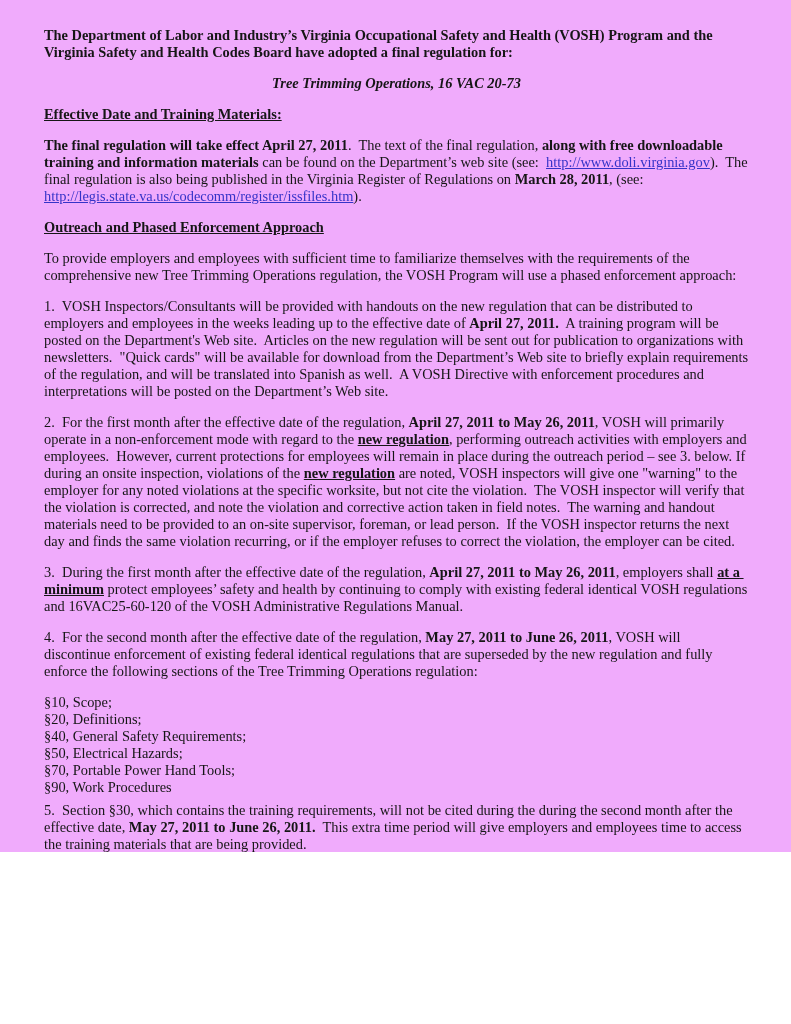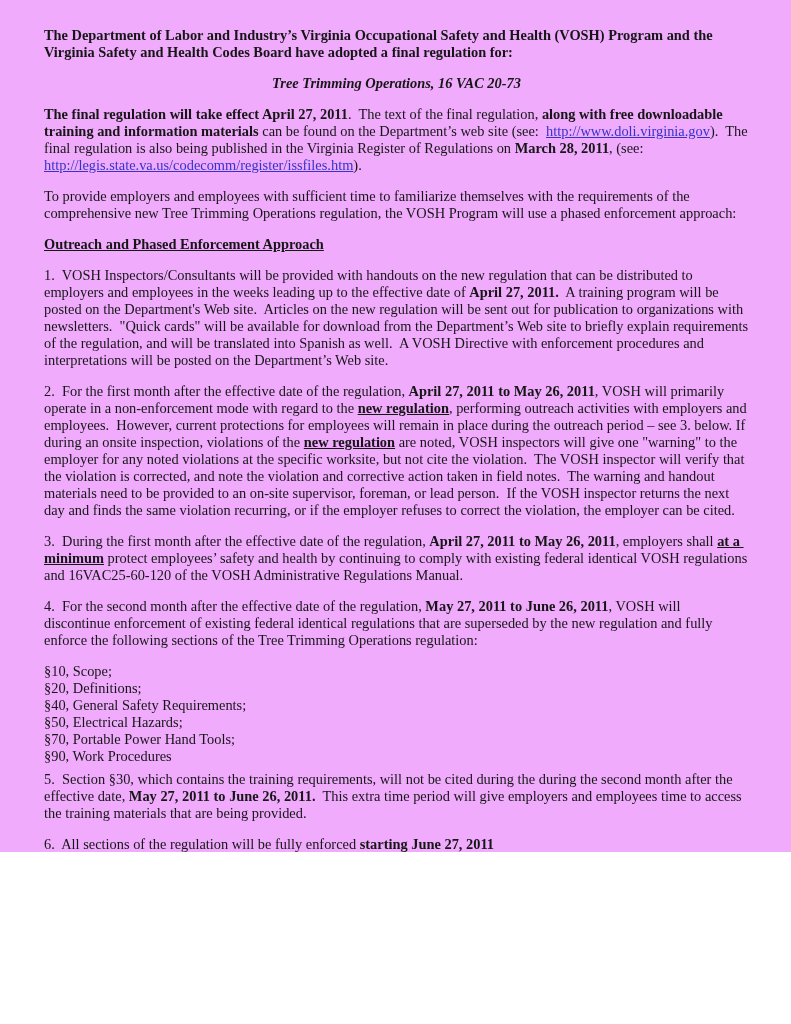--- a/index.html
+++ b/index.html
@@ -46,23 +46,24 @@
   .footer-org { position: absolute; left: 175px; top: 8px; }
   .footer-date { position: absolute; left: 455px; top: 16px; font-style: italic; }
 </style>
 </head>
 <body>
 
 <div class="page">
   <div class="doc">
       <p class="para"><span class="b">The Department of Labor and Industry’s Virginia Occupational Safety and Health (VOSH) Program and the Virginia Safety and Health Codes Board have adopted a final regulation for:</span></p>
       <p class="para title"><span class="b i">Tree Trimming Operations, 16 VAC 20-73</span></p>
+      <p class="para heading"><span class="b u">Effective Date and Training Materials:</span></p>
       <p class="para"><span class="b">The final regulation will take effect April 27, 2011</span><span>.  The text of the final regulation, </span><span class="b">along with free downloadable training and information materials</span><span> can be found on the Department’s web site (see:  </span><a class="link" href="#">http://www.doli.virginia.gov</a><span>).  The final regulation is also being published in the Virginia Register of Regulations on </span><span class="b">March 28, 2011</span><span>, (see: </span><a class="link" href="#">http://legis.state.va.us/codecomm/register/issfiles.htm</a><span>).</span></p>
+      <p class="para heading"><span class="b u">Outreach and Phased Enforcement Approach</span></p>
       <p class="para"><span>To provide employers and employees with sufficient time to familiarize themselves with the requirements of the comprehensive new Tree Trimming Operations regulation, the VOSH Program will use a phased enforcement approach:</span></p>
-      <p class="para heading"><span class="b u">Outreach and Phased Enforcement Approach</span></p>
       <p class="para"><span>1.  VOSH Inspectors/Consultants will be provided with handouts on the new regulation that can be distributed to employers and employees in the weeks leading up to the effective date of </span><span class="b">April 27, 2011.</span><span>  A training program will be posted on the Department's Web site.  Articles on the new regulation will be sent out for publication to organizations with newsletters.  "Quick cards" will be available for download from the Department’s Web site to briefly explain requirements of the regulation, and will be translated into Spanish as well.  A VOSH Directive with enforcement procedures and interpretations will be posted on the Department’s Web site.</span></p>
       <p class="para"><span>2.  For the first month after the effective date of the regulation, </span><span class="b">April 27, 2011 to May 26, 2011</span><span>, VOSH will primarily operate in a non-enforcement mode with regard to the </span><span class="b u">new regulation</span><span>, performing outreach activities with employers and employees.  However, current protections for employees will remain in place during the outreach period – see 3. below. If during an onsite inspection, violations of the </span><span class="b u">new regulation</span><span> are noted, VOSH inspectors will give one "warning" to the employer for any noted violations at the specific worksite, but not cite the violation.  The VOSH inspector will verify that the violation is corrected, and note the violation and corrective action taken in field notes.  The warning and handout materials need to be provided to an on-site supervisor, foreman, or lead person.  If the VOSH inspector returns the next day and finds the same violation recurring, or if the employer refuses to correct the violation, the employer can be cited.</span></p>
       <p class="para"><span>3.  During the first month after the effective date of the regulation, </span><span class="b">April 27, 2011 to May 26, 2011</span><span>, employers shall </span><span class="b u">at a minimum</span><span> protect employees’ safety and health by continuing to comply with existing federal identical VOSH regulations and 16VAC25-60-120 of the VOSH Administrative Regulations Manual.</span></p>
       <p class="para"><span>4.  For the second month after the effective date of the regulation, </span><span class="b">May 27, 2011 to June 26, 2011</span><span>, VOSH will discontinue enforcement of existing federal identical regulations that are superseded by the new regulation and fully enforce the following sections of the Tree Trimming Operations regulation:</span></p>
       <div class="section-list">
         <div class="list-item">§10, Scope;</div>
         <div class="list-item">§20, Definitions;</div>
         <div class="list-item">§40, General Safety Requirements;</div>
         <div class="list-item">§50, Electrical Hazards;</div>
         <div class="list-item">§70, Portable Power Hand Tools;</div>

